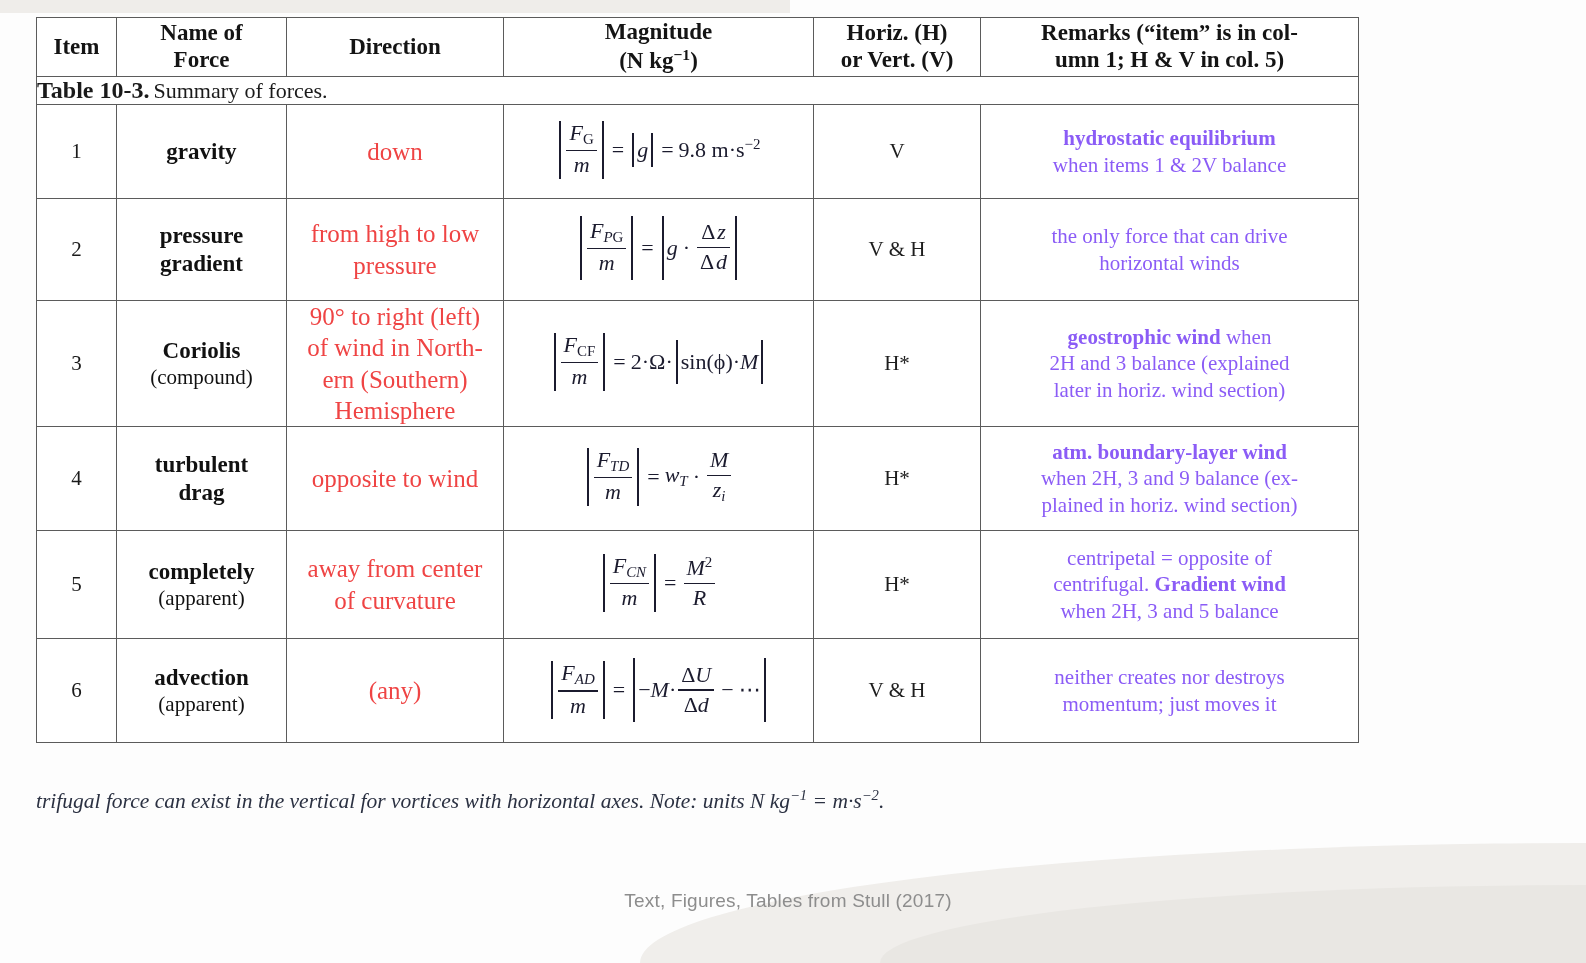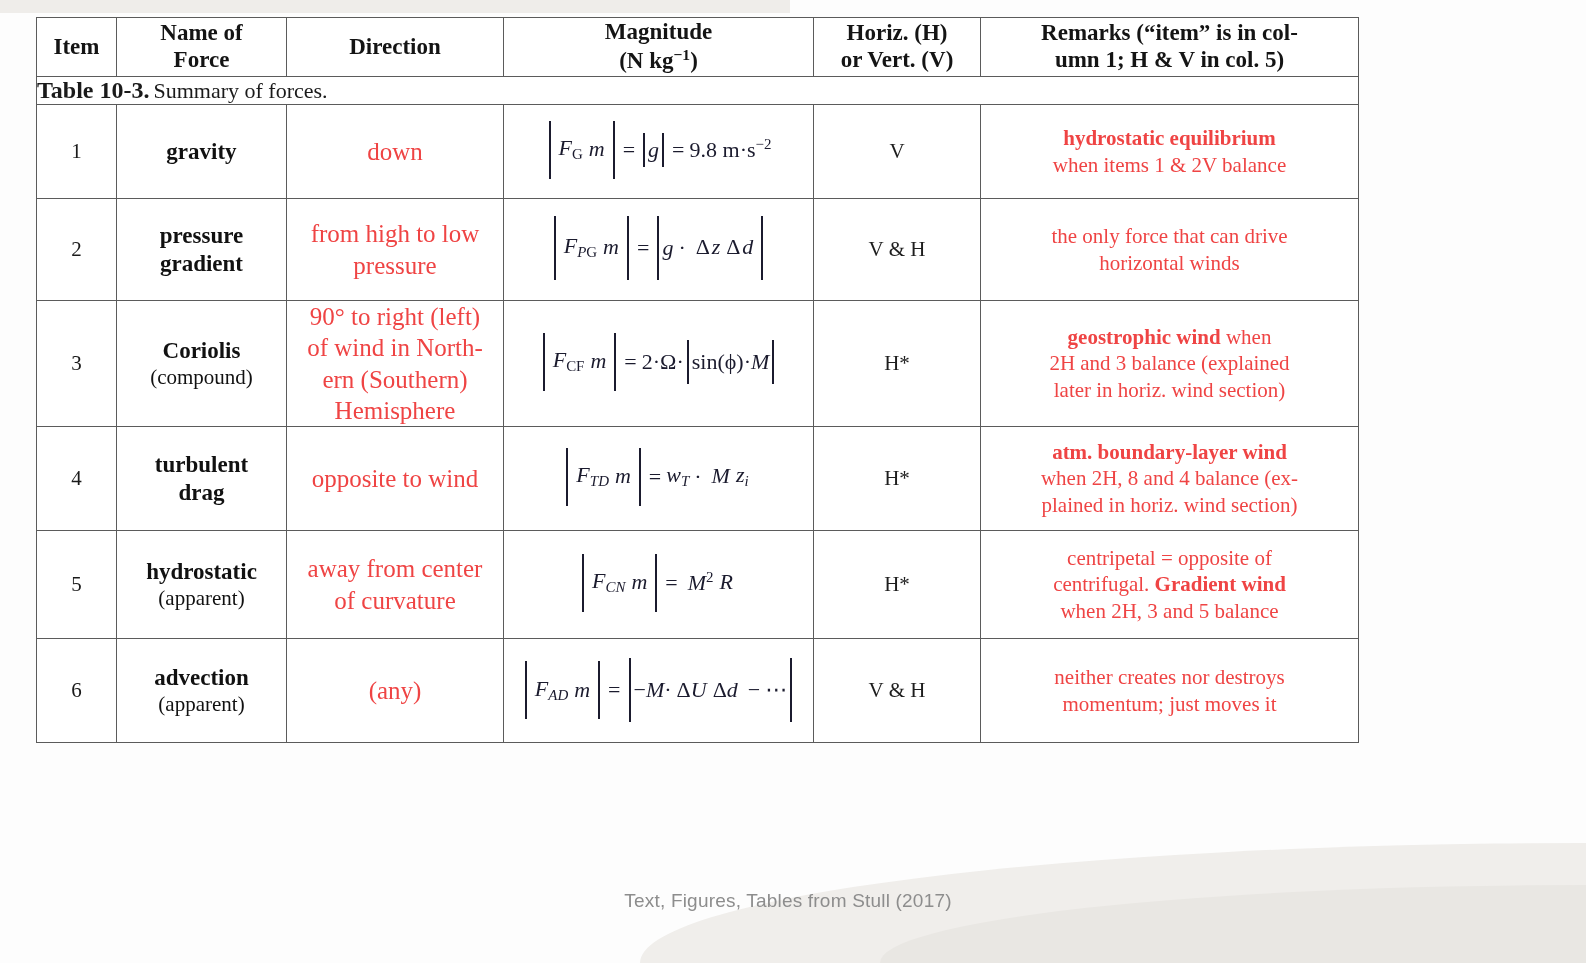--- a/index.html
+++ b/index.html
@@ -125,21 +125,21 @@
     padding: 5px 7px;
   }
   td.hv {
     text-align: center;
     font-size: 21px;
     color: #1e1e1e;
   }
   td.remarks {
     text-align: center;
     font-size: 21px;
-    color: #ef4444;
+    color: #8b5cf6;
     line-height: 1.27;
     padding: 5px 9px;
   }
   td.remarks b { font-weight: bold; }
 
   td.magnitude {
     text-align: center;
     padding: 6px 4px;
   }
 
@@ -160,21 +160,21 @@
     width: 2px;
     background: #1b1b2e;
     margin: 0 3px;
   }
   .bar.h58 { height: 58px; }
   .bar.h64 { height: 64px; }
   .bar.h34 { height: 34px; }
   .bar.h44 { height: 44px; }
   .frac {
     display: inline-flex;
-    flex-direction: row;
+    flex-direction: column;
     align-items: center;
     justify-content: center;
     vertical-align: middle;
     margin: 0 2px;
   }
   .frac .num, .frac .den {
     display: block;
     padding: 0 3px;
     line-height: 1.12;
   }
@@ -404,29 +404,29 @@
           <span class="frac">
             <span class="num mi">M</span>
             <span class="fline"></span>
             <span class="den mi">z<sub class="sb">i</sub></span>
           </span>
         </span>
       </td>
       <td class="hv">H*</td>
       <td class="remarks">
         <b>atm. boundary-layer wind</b><br>
-        <span>when 2H, 8 and 4 balance (ex-</span><br>
+        <span>when 2H, 3 and 9 balance (ex-</span><br>
         <span>plained in horiz. wind section)</span>
       </td>
     </tr>
 
     <tr style="height:108px">
       <td class="item">5</td>
       <td class="name">
-        <span class="strong">hydrostatic</span>
+        <span class="strong">completely</span>
         <span class="paren">(apparent)</span>
       </td>
       <td class="direction">
         <span>away from center</span><br>
         <span>of curvature</span>
       </td>
       <td class="magnitude">
         <span class="math">
           <span class="bar h58"></span>
           <span class="frac">
@@ -485,17 +485,18 @@
       <td class="hv">V &amp; H</td>
       <td class="remarks">
         <span>neither creates nor destroys</span><br>
         <span>momentum; just moves it</span>
       </td>
     </tr>
   </tbody>
 </table>
 
 <div id="footnote">
+  <span class="ftline"><span>trifugal force can exist in the vertical for vortices with horizontal axes.  Note:  units  N kg</span><sup class="sp">−1</sup><span>  =  m·s</span><sup class="sp">−2</sup><span>.</span></span>
 </div>
 
 <div id="source-caption">Text, Figures, Tables from Stull (2017)</div>
 
 </div>
 
 </body></html>

